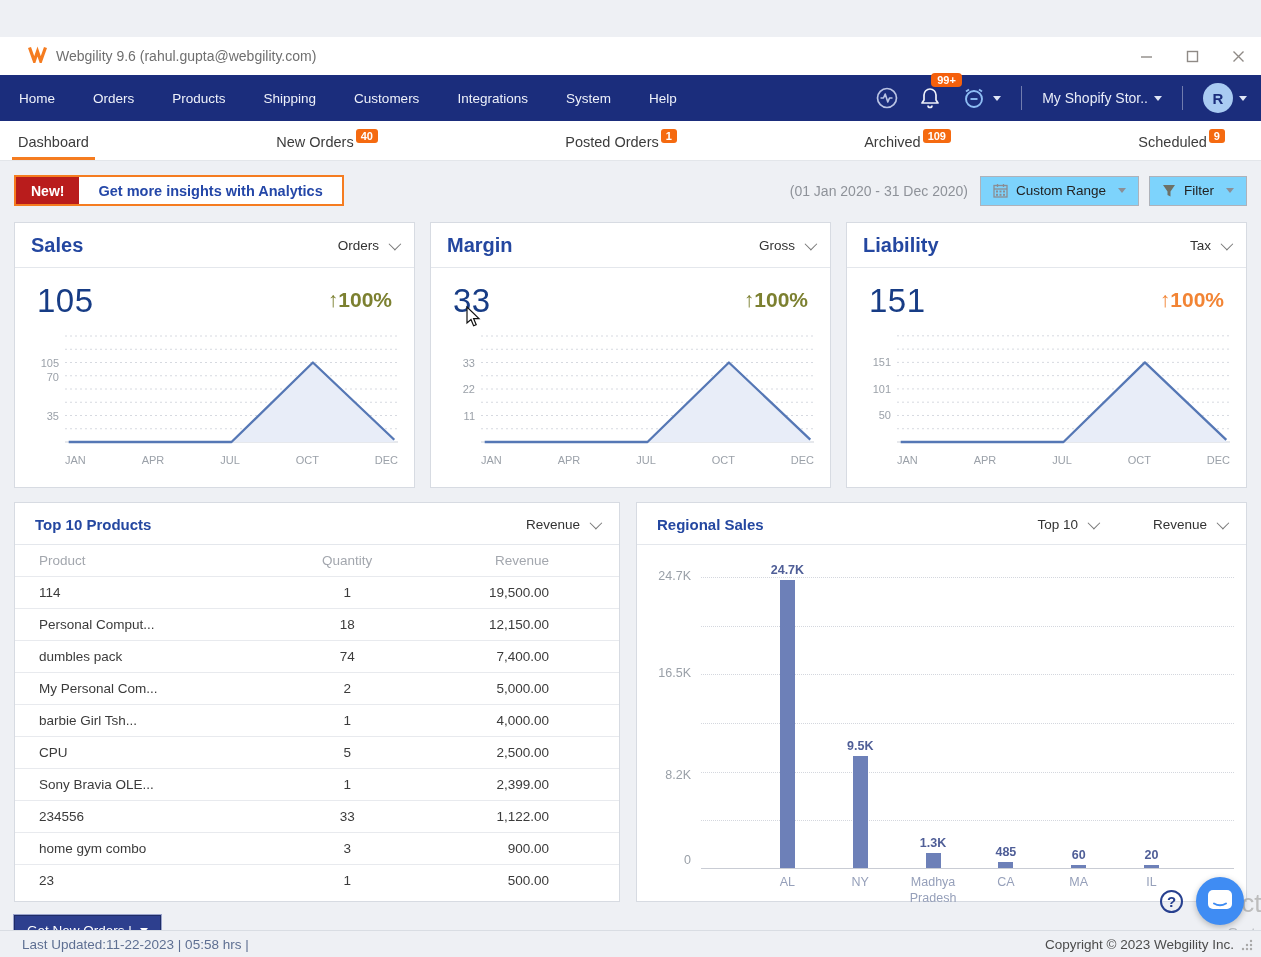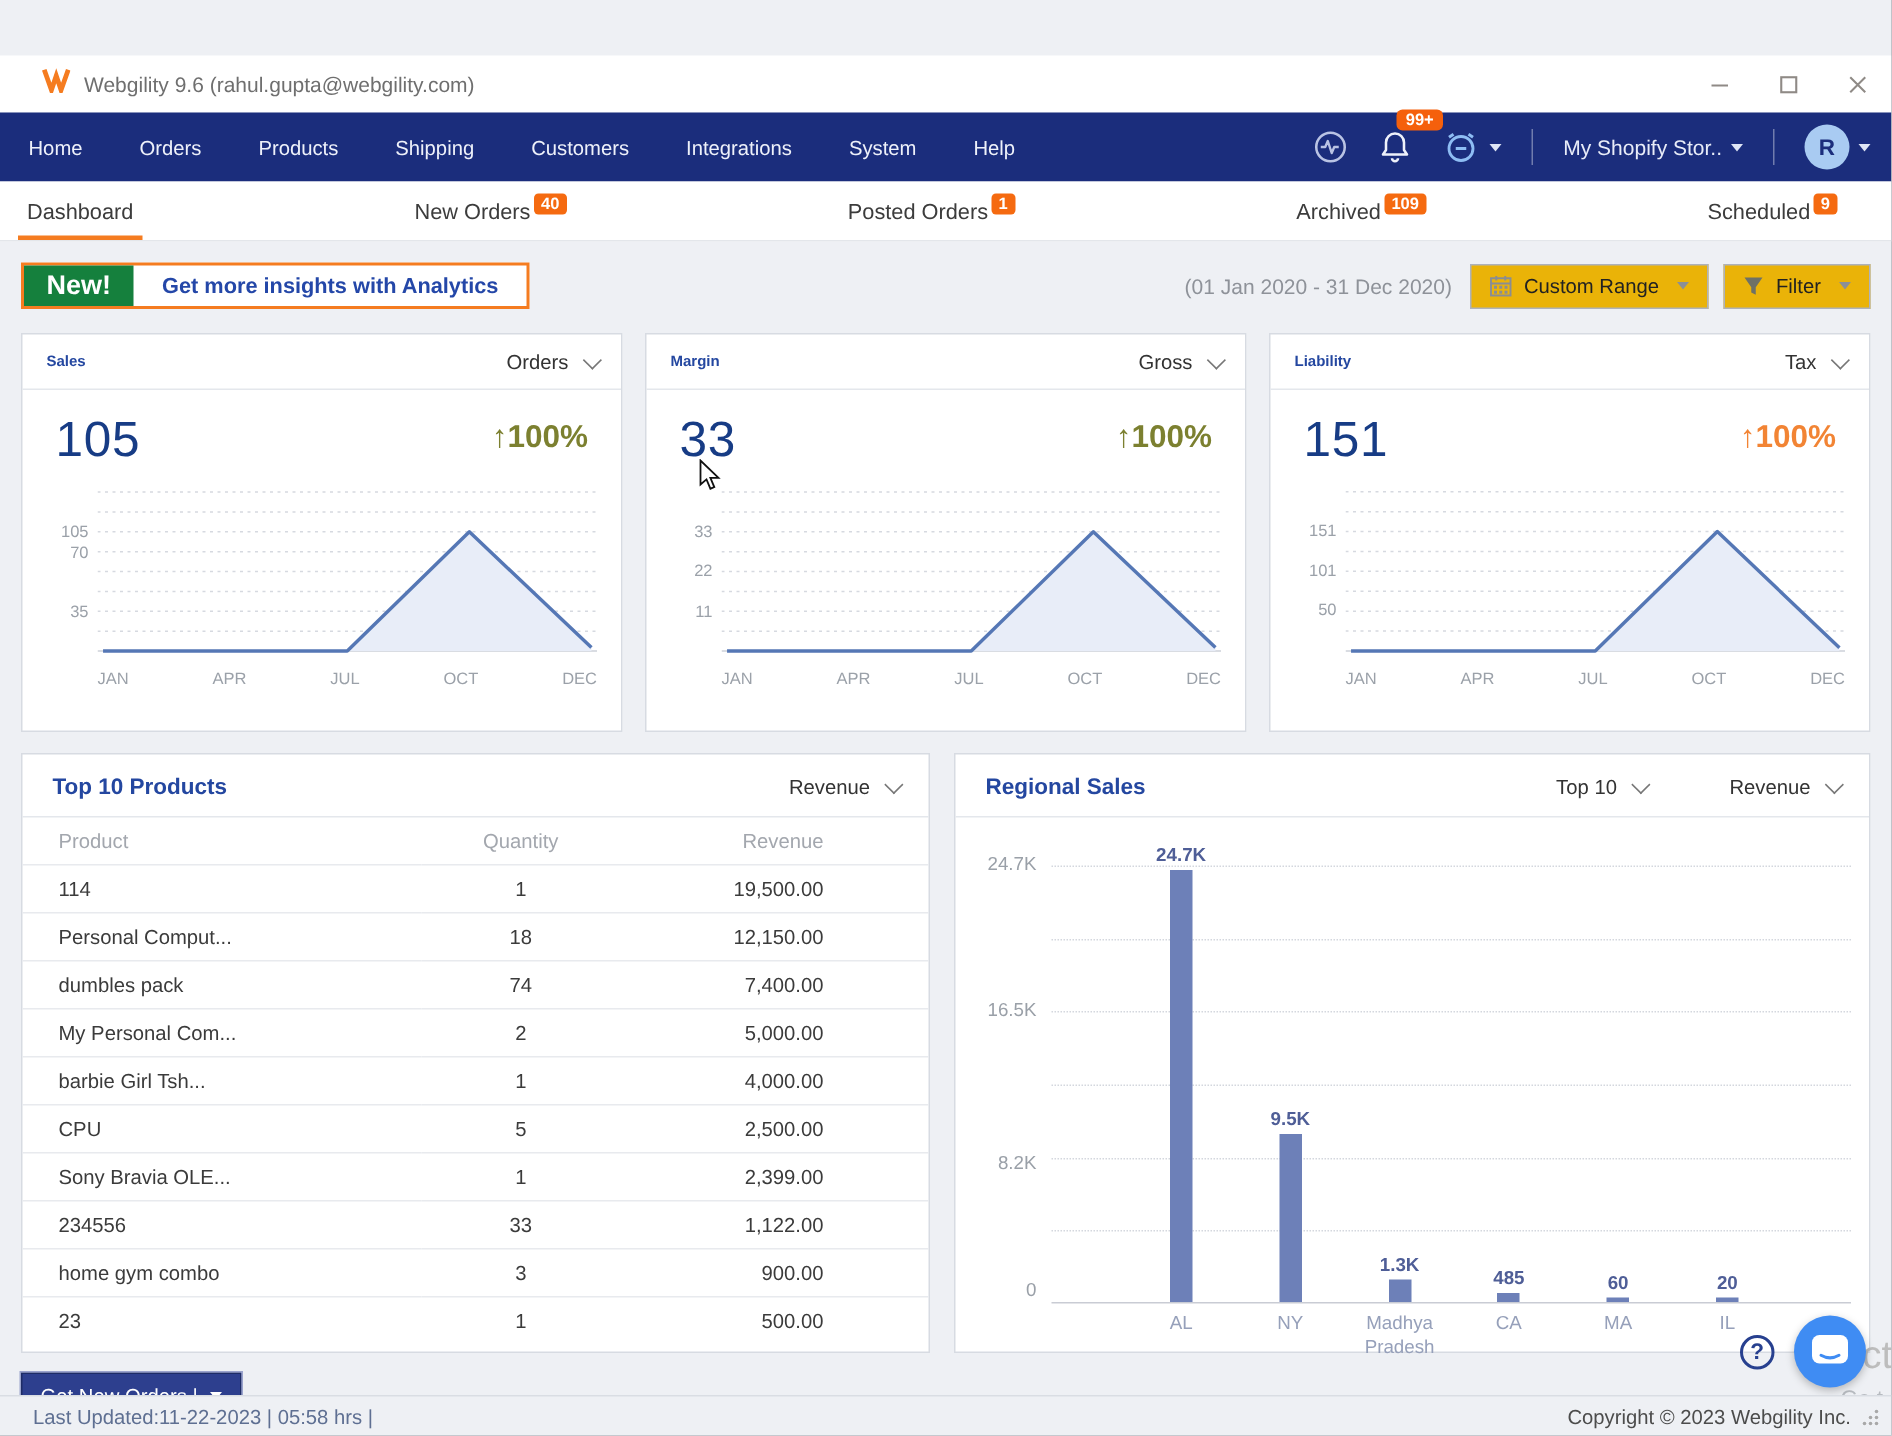--- a/index.html
+++ b/index.html
@@ -28,33 +28,33 @@
   
   .tabbar { height:40px; background:#ffffff; display:flex; align-items:flex-end; padding:0 0 0 8px; border-bottom:1px solid #e3e6ea;justify-content:space-between; }
   .tab { position:relative; font-size:14.5px; color:#3c3c3c; padding:9px 10px 10px 10px; margin-right:26px; white-space:nowrap; }
   .tab .t-badge { position:relative; top:-7px; margin-left:2px; background:#f56a10; color:#fff; font-size:11px; font-weight:bold; padding:1px 5px; border-radius:3px; }
   .tab.active::after { content:""; position:absolute; left:4px; right:4px; bottom:0; height:3px; background:#f57c20; }
 
   
   .content { padding:14px 14px 0 14px; }
   .toolbar { display:flex; align-items:center; }
   .analytics-btn { display:flex; align-items:center; border:2px solid #f57c20; background:#fff; height:31px; }
-  .new-badge { background:#15803d; color:#fff; font-weight:bold; font-size:18px; padding:0 15px; align-self:stretch; display:flex; align-items:center; }
+  .new-badge { background:#b91c1c; color:#fff; font-weight:bold; font-size:14px; padding:0 15px; align-self:stretch; display:flex; align-items:center; }
   .analytics-label { color:#2447a8; font-weight:bold; font-size:14.5px; padding:0 19px; }
   .toolbar-right { margin-left:auto; display:flex; align-items:center; gap:10px; }
   .date-range { color:#8e9299; font-size:14px; margin-right:2px; }
-  .tool-btn { display:flex; align-items:center; gap:8px; background:#eab308; border:1px solid #aeb2ba; height:30px; padding:0 12px; font-size:13.5px; color:#222; }
+  .tool-btn { display:flex; align-items:center; gap:8px; background:#7dd3fc; border:1px solid #aeb2ba; height:30px; padding:0 12px; font-size:13.5px; color:#222; }
   .tool-btn .g-caret { width:0; height:0; border-left:4px solid transparent; border-right:4px solid transparent; border-top:5px solid #8b8f96; margin-left:4px; }
 
   
   .metrics-row { display:flex; gap:15px; margin-top:16px; }
   .card { background:#fff; border:1px solid #d7dbe2; }
   .metric-card { flex:1; height:266px; display:flex; flex-direction:column; }
   .m-head { display:flex; align-items:center; justify-content:space-between; padding:11px 16px 10px 16px; border-bottom:1px solid #e4e7ec; }
-  .m-title { color:#2447a0; font-weight:bold; font-size:10px; }
+  .m-title { color:#2447a0; font-weight:bold; font-size:20px; }
   .selector { display:flex; align-items:center; gap:10px; font-size:13.5px; color:#333; }
   .chev { width:9px; height:9px; border-right:1.6px solid #777; border-bottom:1.6px solid #777; transform:rotate(45deg) translateY(-2px); }
   .m-body { padding:10px 16px 0 16px; }
   .num-row { display:flex; align-items:flex-start; justify-content:space-between; padding:4px 6px 2px 6px; }
   .m-value { font-size:33px; color:#173c85; letter-spacing:.5px; }
   .m-change { font-size:21px; font-weight:bold; margin-top:6px; }
   .spark-wrap { position:relative; padding-left:34px; margin-top:8px; }
   .spark-tick { position:absolute; left:0; width:28px; text-align:right; font-size:11px; color:#9ba1a9; }
   .months { display:flex; justify-content:space-between; margin-left:34px; padding:2px 0 0 0; font-size:11px; color:#9ba1a9; }
 

